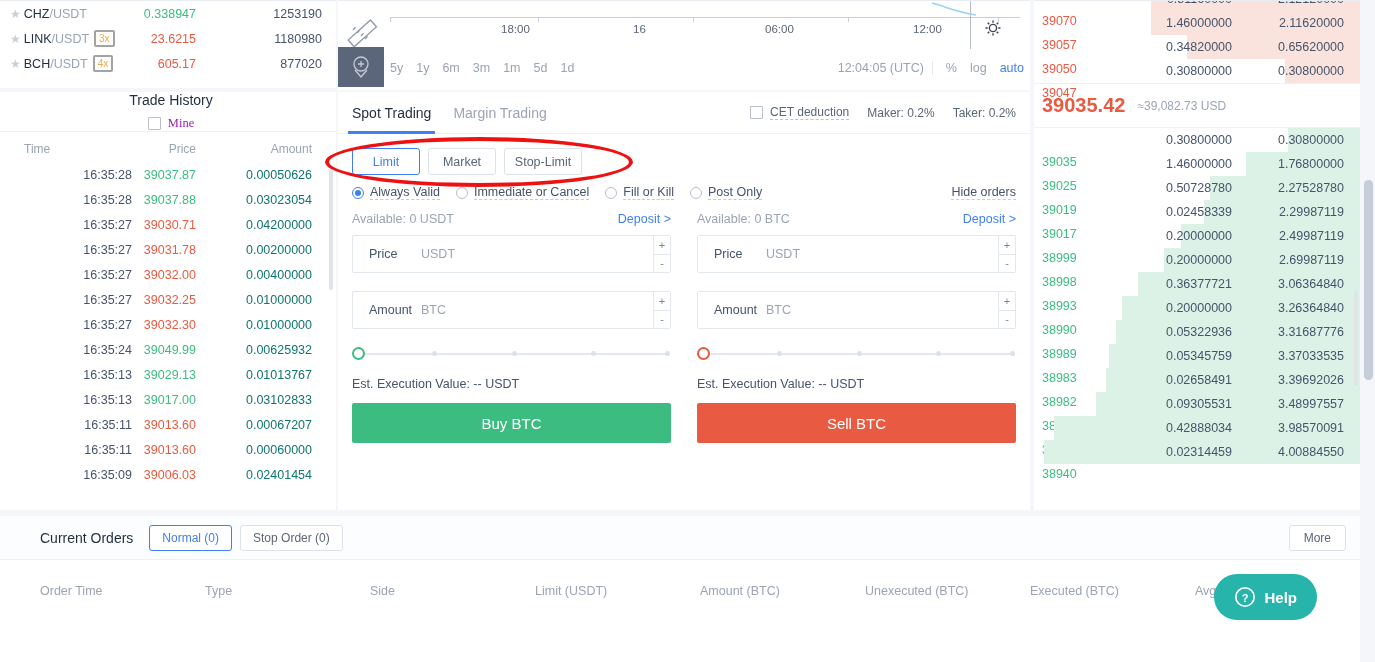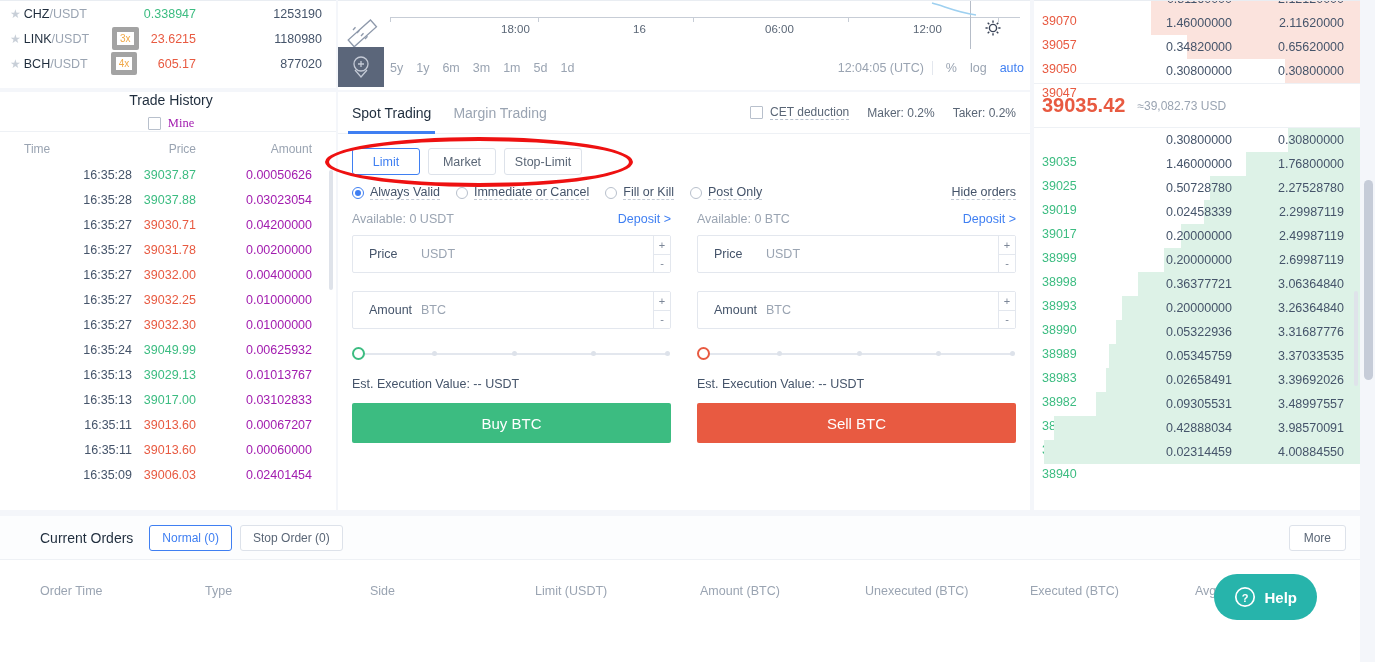--- a/index.html
+++ b/index.html
@@ -14,23 +14,23 @@
   .app { position: relative; width: 1375px; height: 662px; }
   .green { color: #3cbc81; }
   .red  { color: #e85a41; }
 
   .market-list { position: absolute; left: 0; top: 0; width: 336px; height: 88px;
                  background: #fff; border-top: 1px solid #e9edf2; overflow: hidden; }
   .mkt-row { display: flex; align-items: center; height: 25px; padding: 0 14px 0 10px; }
   .mkt-star { color: #c8cfd8; font-size: 12px; margin-right: 3px; }
   .mkt-pair { flex: 0 0 auto; font-size: 12.5px; color: #1f2d3d; white-space: nowrap; }
   .mkt-pair .quote { color: #9aa4b2; }
-  .lev { display: inline-block; border: 5px solid #a3a3a3; color: #f0a848;
+  .lev { display: inline-block; border: 2px solid #a3a3a3; color: #f0a848;
          font-size: 10px; line-height: 11px; padding: 1px 3px; border-radius: 2px;
-         margin-left: 23px; vertical-align: 1px; }
+         margin-left: 5px; vertical-align: 1px; }
   .mkt-price { flex: 1 1 auto; text-align: right; padding-right: 48px; font-size: 12.5px; }
   .mkt-vol { flex: 0 0 78px; text-align: right; font-size: 12.5px; color: #45546a; }
 
   .trade-history { position: absolute; left: 0; top: 92px; width: 336px; height: 418px;
                    background: #fff; }
   .th-head { height: 40px; display: flex; align-items: center; justify-content: space-between;
              padding: 0 14px 0 20px; border-bottom: 1px solid #eef1f5; flex-direction: column; }
   .th-title { font-size: 14px; color: #1f2d3d; }
   .chk { display: inline-flex; align-items: center; gap: 7px; cursor: pointer; }
   .chk .box { width: 13px; height: 13px; border: 1px solid #b8c0cc; background: #fff;
@@ -39,21 +39,21 @@
 
   .th-cols { display: flex; padding: 10px 24px 6px 24px; color: #9aa4b2; font-size: 12px; }
   .th-cols span:nth-child(1) { flex: 0 0 108px; }
   .th-cols span:nth-child(2) { flex: 1; text-align: right; }
   .th-cols span:nth-child(3) { flex: 0 0 116px; text-align: right; }
 
   .th-rows { height: 330px; overflow: hidden; position: relative; }
   .th-row { display: flex; padding: 0 24px; height: 25px; align-items: center; font-size: 12.5px; }
   .th-row .t { flex: 0 0 108px; color: #45546a; text-align: right; }
   .th-row .p { flex: 1; text-align: right; }
-  .th-row .a { flex: 0 0 116px; text-align: right; color: #a21caf; }
+  .th-row .a { flex: 0 0 116px; text-align: right; color: #0f766e; }
 
   .th-scroll { position: absolute; right: 3px; top: 8px; width: 4px; height: 120px;
                background: #dfe3ea; border-radius: 2px; }
 
   
   .chart-strip { position: absolute; left: 338px; top: 0; width: 692px; height: 90px;
                  background: #fff; border-top: 1px solid #e9edf2; }
   .chart-axis { position: absolute; left: 52px; top: 16px; right: 10px; height: 1px; background: #c7cdd6; }
   .axis-label { position: absolute; top: 22px; font-size: 11.5px; color: #5a6676; }
   .axis-tick { position: absolute; top: 16px; width: 1px; height: 5px; background: #c7cdd6; }

